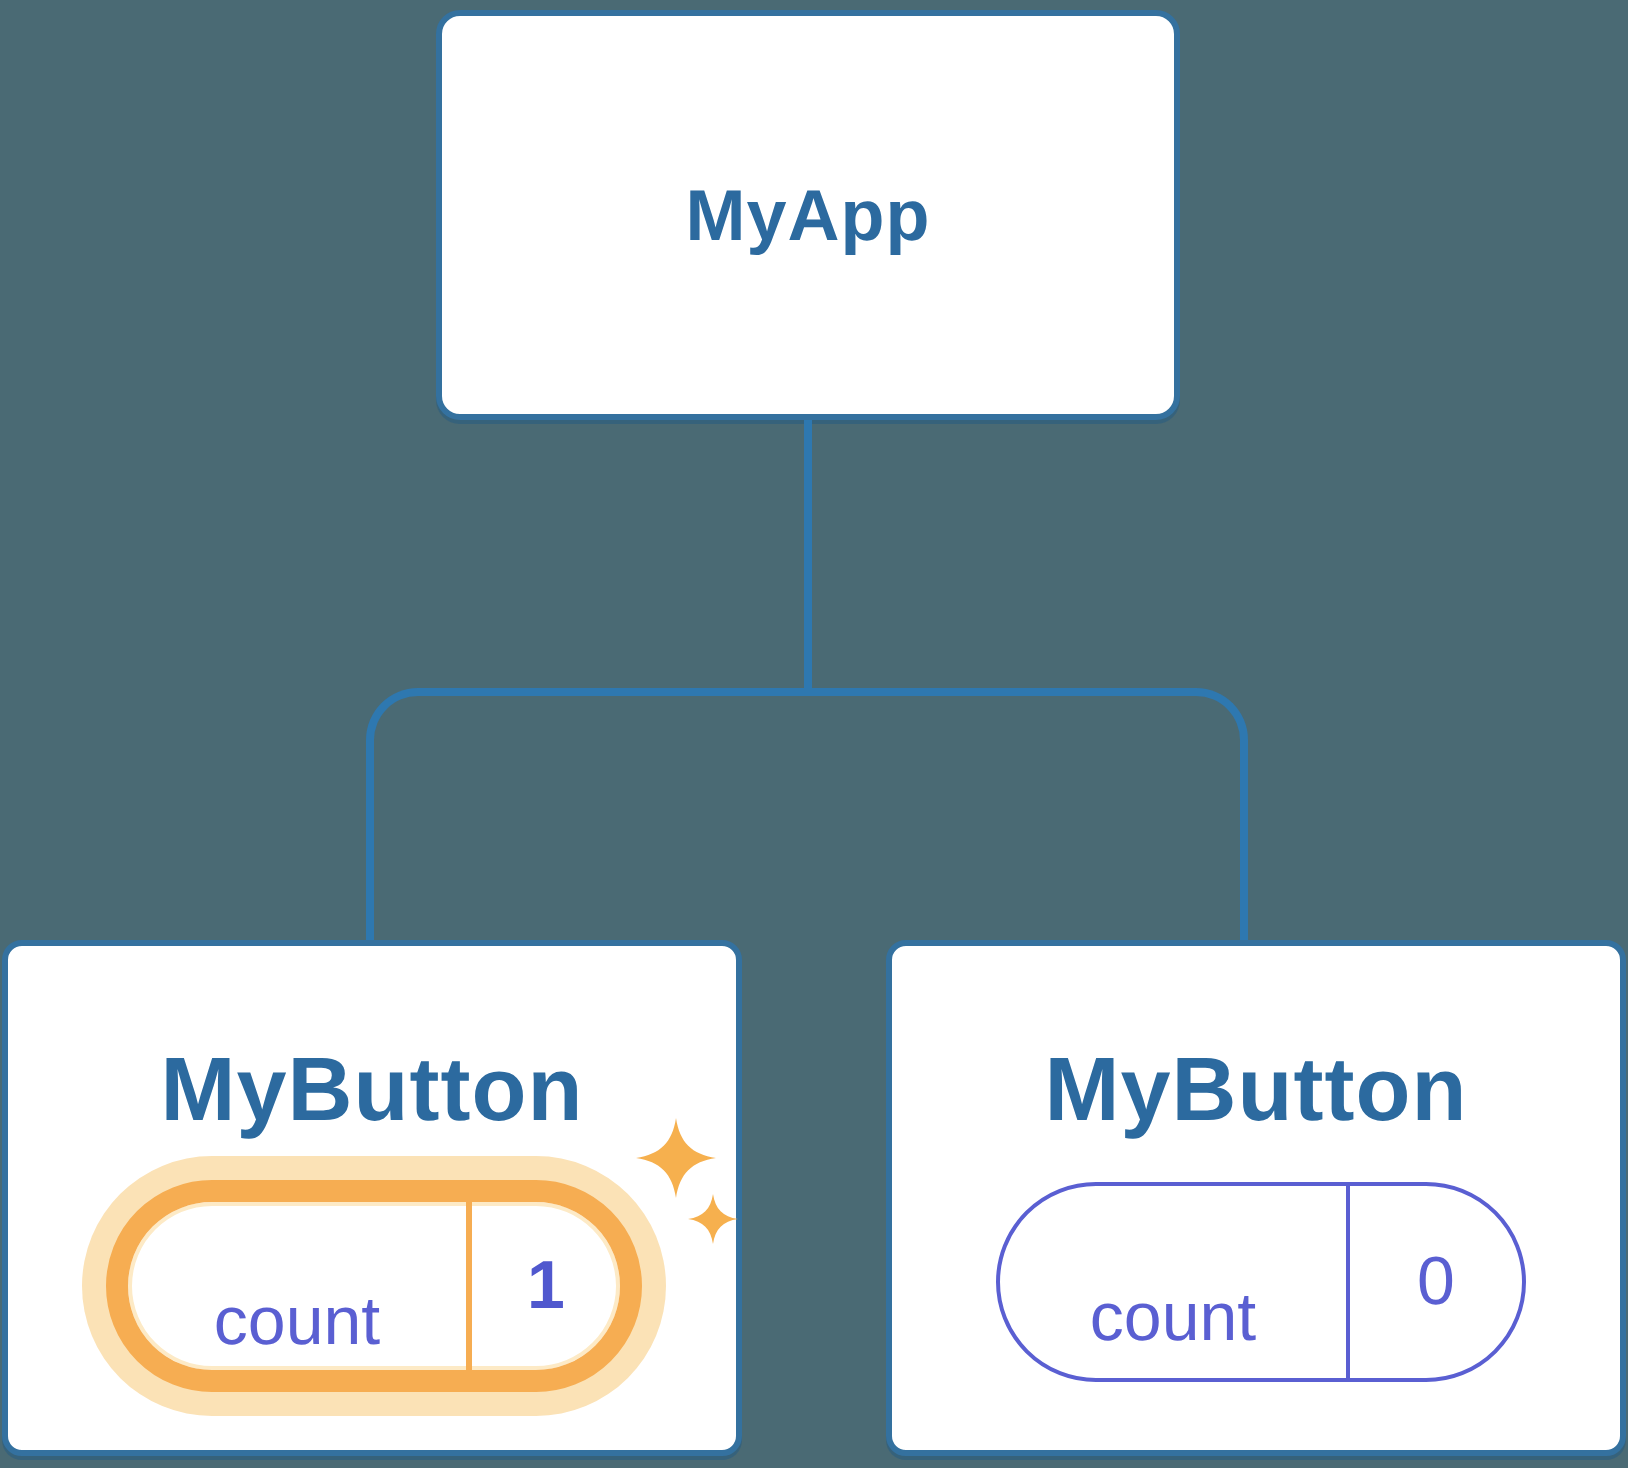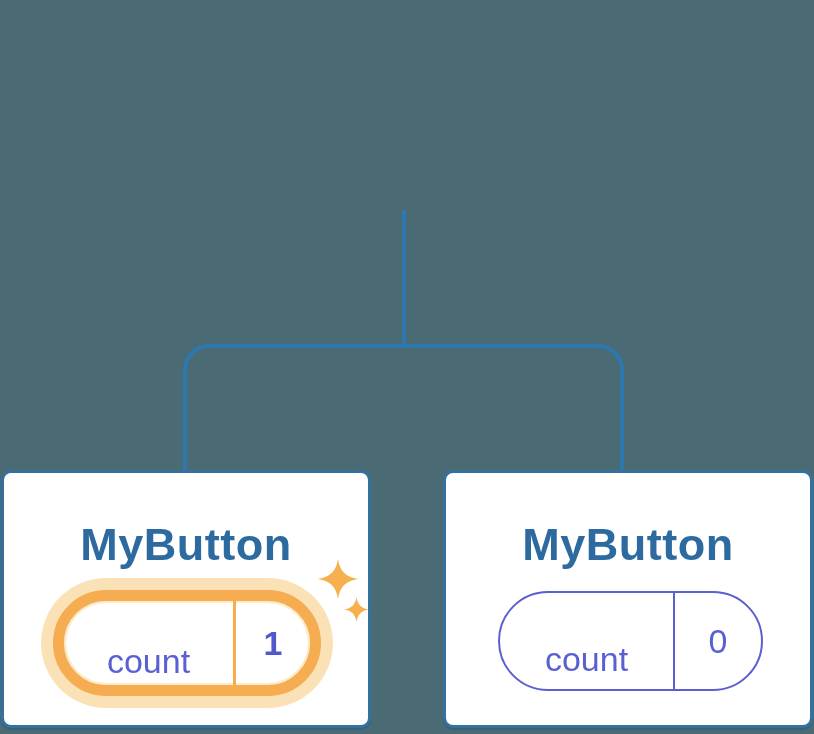--- a/index.html
+++ b/index.html
@@ -109,20 +109,23 @@
     fill: #f6b04e;
   }
   .sparkle-large { left: 314px; top: 86px; width: 40px; height: 40px; }
   .sparkle-small { left: 340px; top: 124px; width: 25px; height: 25px; }
 </style>
 </head>
 <body>
 
 <div class="stage">
 
+  <div class="card root-card">
+    <span class="root-label">MyApp</span>
+  </div>
 
   <div class="stem"></div>
   <div class="bracket"></div>
 
   <div class="card child-card left">
     <div class="child-title">MyButton</div>
 
     <div class="pill pill-highlight">
       <span class="pill-key">count</span>
       <span class="pill-divider"></span>

